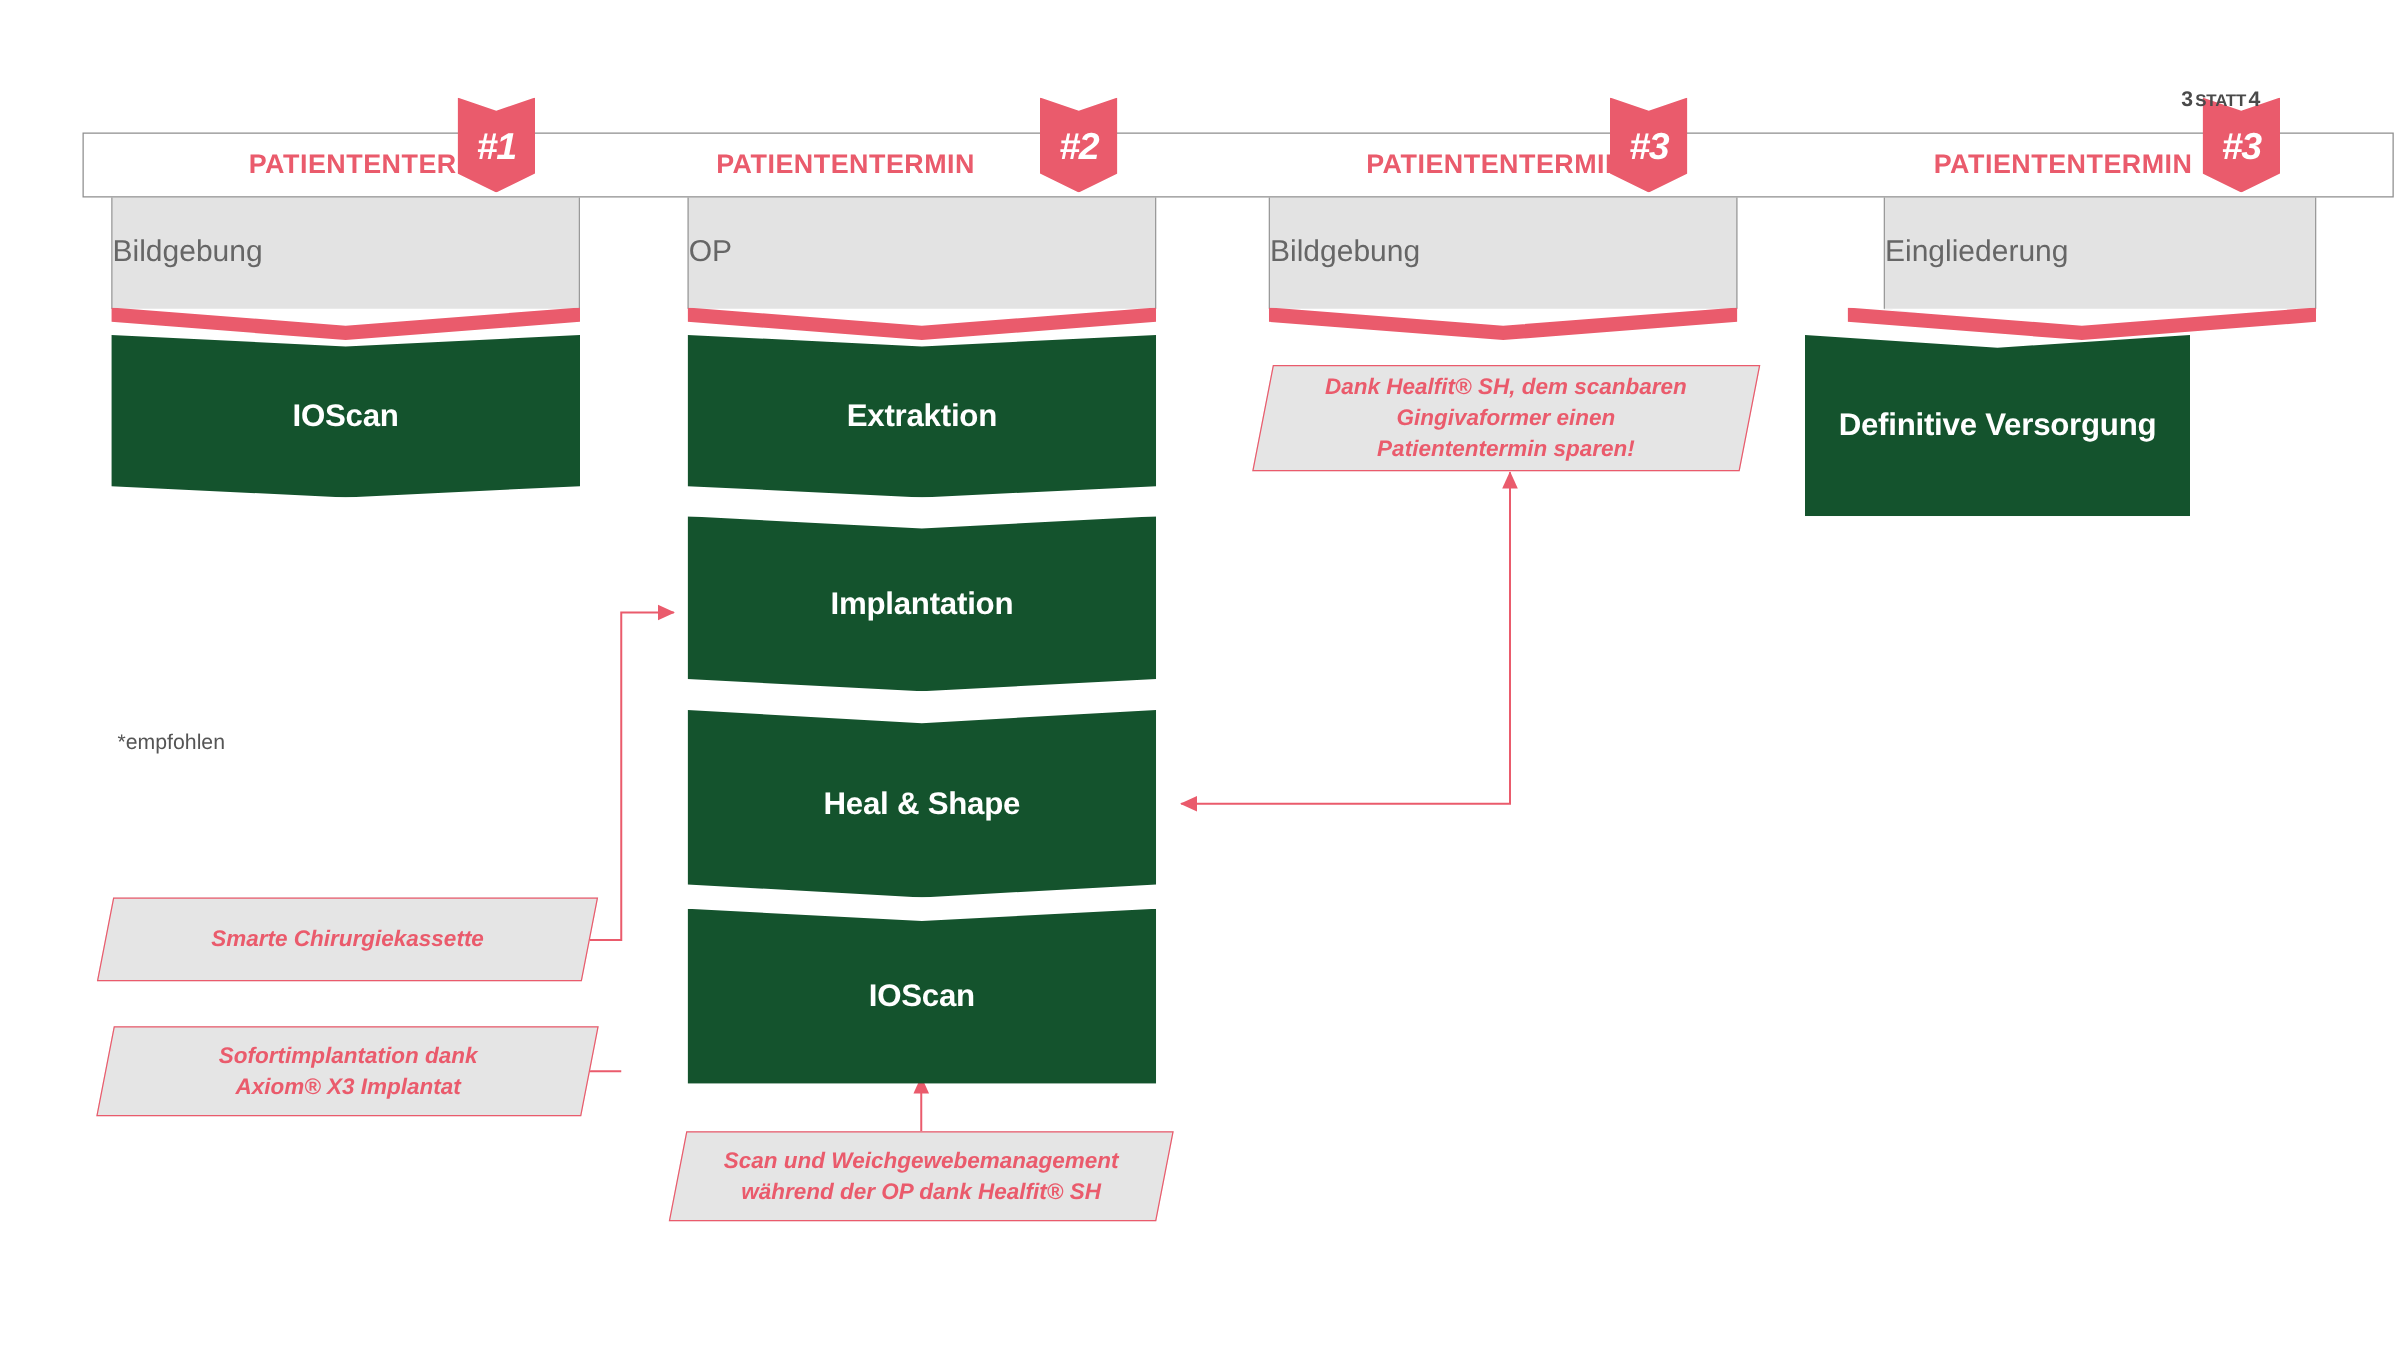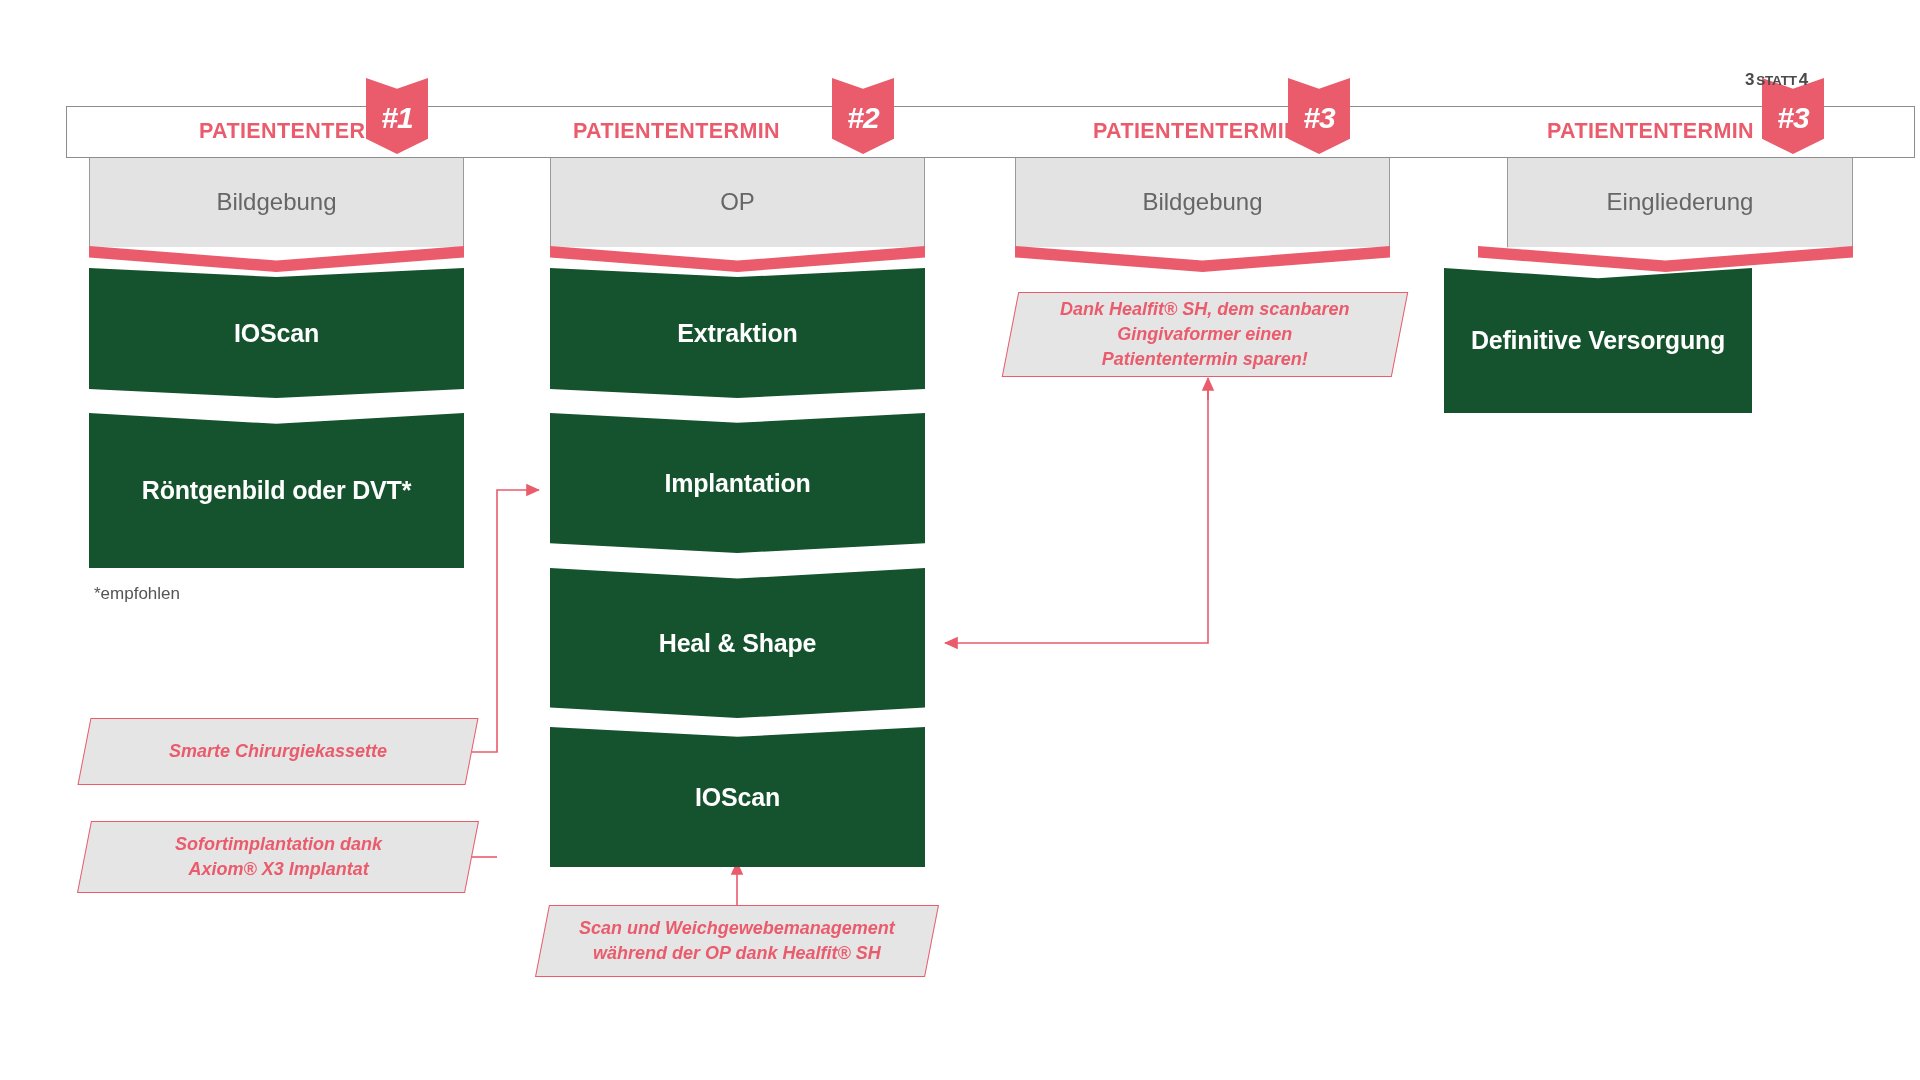--- a/index.html
+++ b/index.html
@@ -95,21 +95,20 @@
 
   .phase-body {
     position: relative;
     width: 100%;
     height: 92px;
     background: #e3e3e3;
     border: 1px solid #9a9a9a;
     border-bottom: none;
     display: flex;
     align-items: center;
-    justify-content: center;
   }
 
   .phase-label {
     color: #666666;
     font-size: 24px;
     font-weight: normal;
     white-space: nowrap;
   }
 
   
@@ -270,23 +269,20 @@
       <span class="phase-label">Bildgebung</span>
     </div>
     <div class="phase-tail"></div>
     <div class="phase-red"></div>
   </div>
 
   <div class="step notch-both" style="left:89px; top:268px; width:375px; height:130px;">
     <span class="step-label">IOScan</span>
   </div>
 
-  <div class="step notch-top" style="left:89px; top:413px; width:375px; height:155px;">
-    <span class="step-label">Röntgenbild oder DVT*</span>
-  </div>
 
   <div class="footnote" style="left:94px; top:584px;">*empfohlen</div>
 
   <div class="phase" style="left:550px; top:155px; width:375px;">
     <div class="phase-body">
       <span class="phase-label">OP</span>
     </div>
     <div class="phase-tail"></div>
     <div class="phase-red"></div>
   </div>

